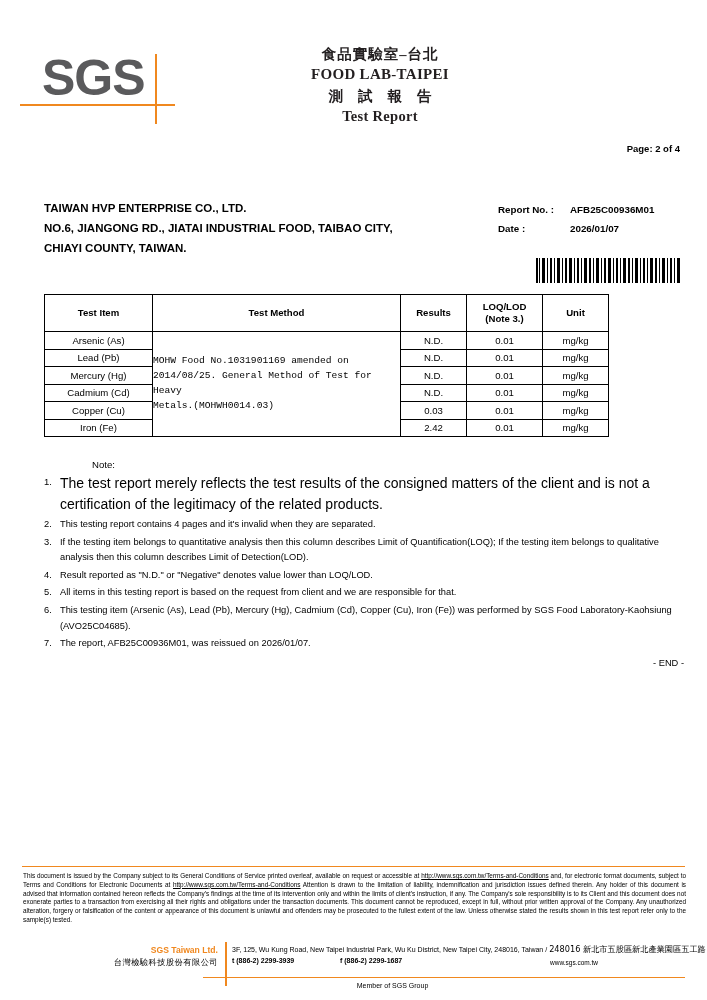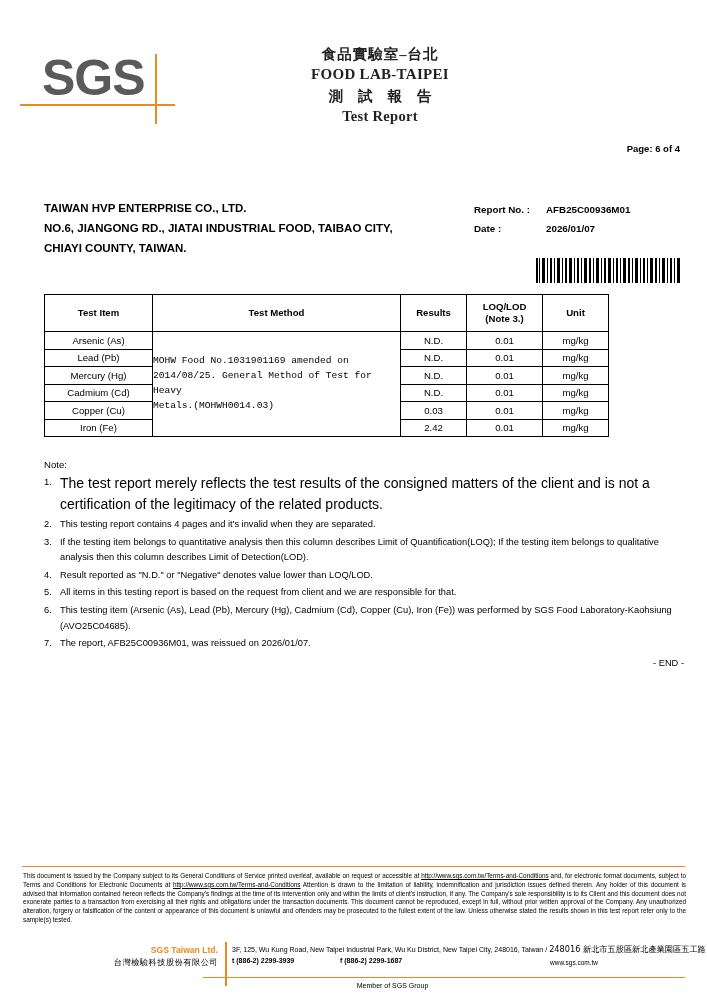--- a/index.html
+++ b/index.html
@@ -127,21 +127,21 @@
     left: 474px;
     top: 200px;
     width: 230px;
   }
   .ri-row {
     display: flex;
     line-height: 19px;
     font-size: 9.8px;
     font-weight: bold;
   }
-  .ri-label { width: 72px; }
+  .ri-label { width: 72px; margin-left: 24px; }
   .ri-value { }
 
   .barcode {
     position: absolute;
     left: 536px;
     top: 258px;
     width: 146px;
     height: 25px;
   }
   .barcode svg { display: block; }
@@ -199,20 +199,21 @@
   .notes {
     position: absolute;
     left: 44px;
     top: 458px;
     width: 640px;
   }
   .note-title {
     font-size: 9.6px;
     line-height: 13px;
     margin-bottom: 2px;
+    margin-left: 48px;
   }
   .note-row {
     display: flex;
     align-items: flex-start;
   }
   .note-num {
     flex: 0 0 auto;
     text-align: left;
   }
   .note-body { flex: 1 1 auto; }
@@ -368,21 +369,21 @@
     <div class="logo-hline"></div>
   </div>
 
   <div class="title-block">
     <div class="title-cn1">食品實驗室–台北</div>
     <div class="title-en1">FOOD LAB-TAIPEI</div>
     <div class="title-cn2">測 試 報 告</div>
     <div class="title-en2">Test Report</div>
   </div>
 
-  <div class="page-num">Page: 6 of 4</div>
+  <div class="page-num">Page: 2 of 4</div>
 </div>
 
 <div class="client-block">
   <div class="client-line">TAIWAN HVP ENTERPRISE CO., LTD.</div>
   <div class="client-line">NO.6, JIANGONG RD., JIATAI INDUSTRIAL FOOD, TAIBAO CITY,</div>
   <div class="client-line">CHIAYI COUNTY, TAIWAN.</div>
 </div>
 
 <div class="report-info">
   <div class="ri-row">

